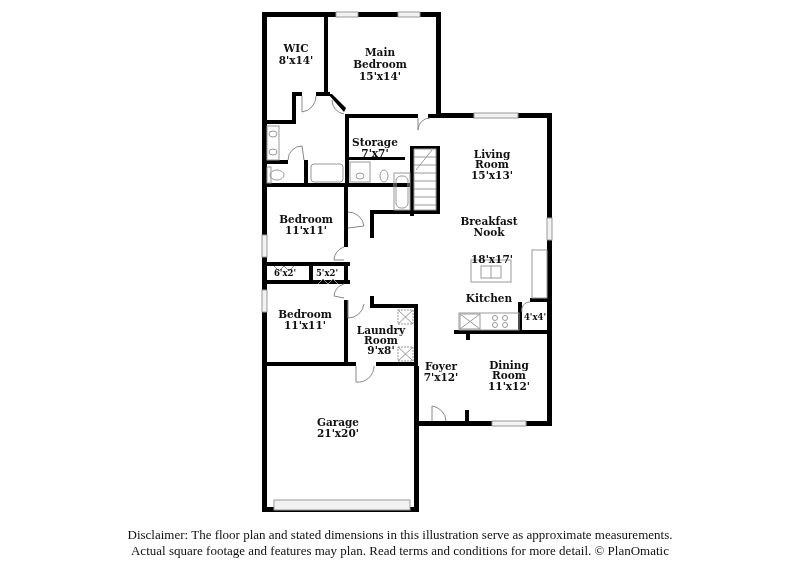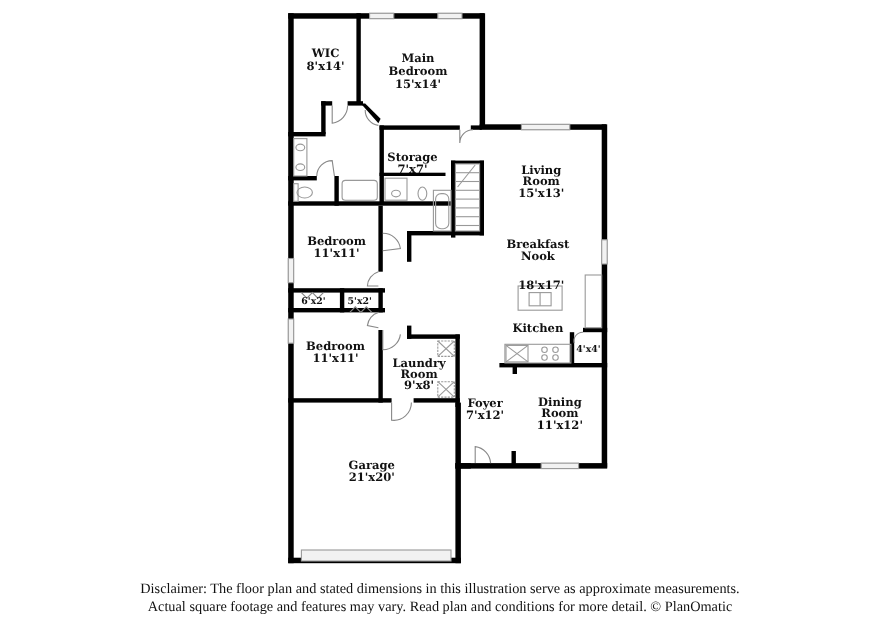--- a/index.html
+++ b/index.html
@@ -210,13 +210,13 @@
     <text class="lbl" x="509" y="369">Dining</text>
     <text class="lbl" x="509" y="379">Room</text>
     <text class="lbl" x="509" y="390">11'x12'</text>
 
     <text class="lbl" x="338" y="426">Garage</text>
     <text class="lbl" x="338" y="437">21'x20'</text>
   </g>
 </svg>
 
 <div class="disclaimer" style="top:526px;">Disclaimer: The floor plan and stated dimensions in this illustration serve as approximate measurements.</div>
-<div class="disclaimer" style="top:542px;">Actual square footage and features may vary. Read plan and conditions for more detail. © PlanOmatic</div>
+<div class="disclaimer" style="top:542px;">Actual square footage and features may plan. Read terms and conditions for more detail. © PlanOmatic</div>
 
 </body></html>

